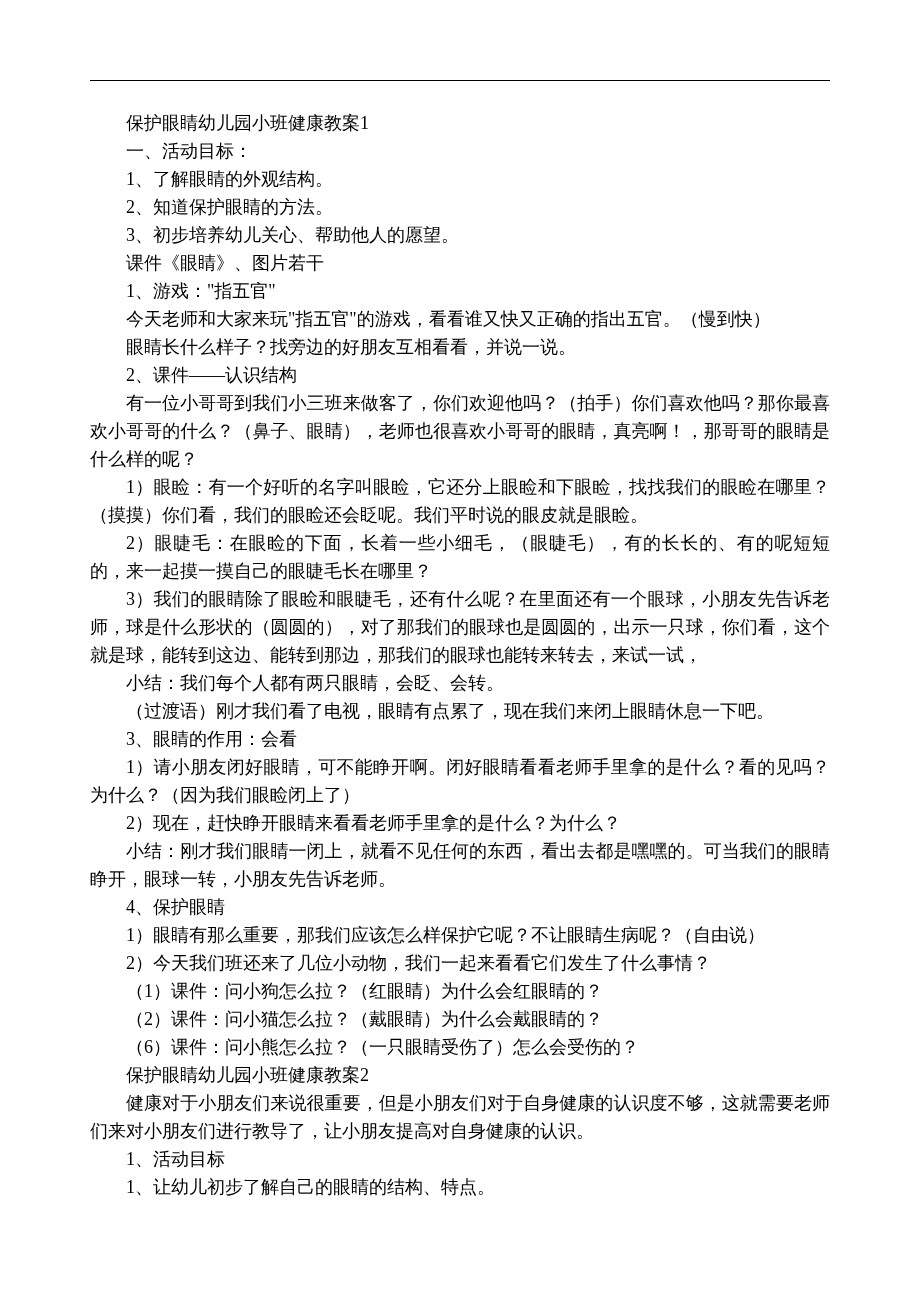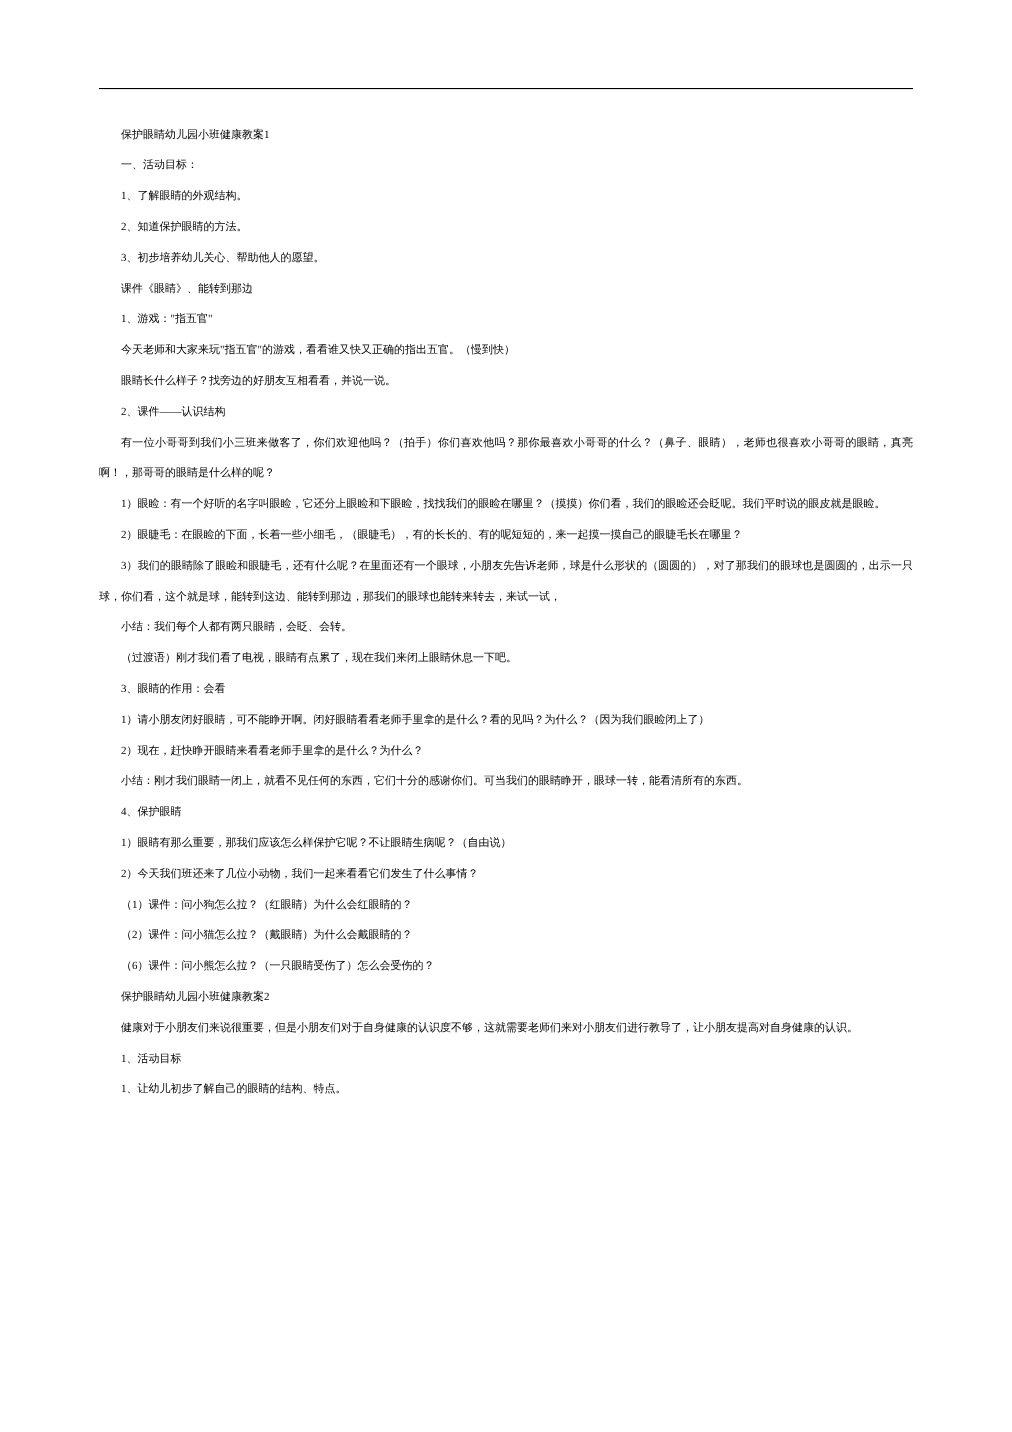--- a/index.html
+++ b/index.html
@@ -10,55 +10,55 @@
     width: 920px;
   }
   .page {
     padding: 80px 90px 60px 90px;
   }
   .divider {
     border-top: 1px solid #000;
     margin-bottom: 28px;
   }
   .line {
-    font-size: 10px;
+    font-size: 18px;
     line-height: 28px;
     color: #000;
     text-align: justify;
   }
   .indent {
     text-indent: 2em;
   }
 </style>
 </head>
 <body>
 
 <div class="page">
   <div class="divider"></div>
   <div id="content">
       <div class="line indent">保护眼睛幼儿园小班健康教案1</div>
       <div class="line indent">一、活动目标：</div>
       <div class="line indent">1、了解眼睛的外观结构。</div>
       <div class="line indent">2、知道保护眼睛的方法。</div>
       <div class="line indent">3、初步培养幼儿关心、帮助他人的愿望。</div>
-      <div class="line indent">课件《眼睛》、能转到那边</div>
+      <div class="line indent">课件《眼睛》、图片若干</div>
       <div class="line indent">1、游戏："指五官"</div>
       <div class="line indent">今天老师和大家来玩"指五官"的游戏，看看谁又快又正确的指出五官。（慢到快）</div>
       <div class="line indent">眼睛长什么样子？找旁边的好朋友互相看看，并说一说。</div>
       <div class="line indent">2、课件——认识结构</div>
       <div class="line indent">有一位小哥哥到我们小三班来做客了，你们欢迎他吗？（拍手）你们喜欢他吗？那你最喜欢小哥哥的什么？（鼻子、眼睛），老师也很喜欢小哥哥的眼睛，真亮啊！，那哥哥的眼睛是什么样的呢？</div>
       <div class="line indent">1）眼睑：有一个好听的名字叫眼睑，它还分上眼睑和下眼睑，找找我们的眼睑在哪里？（摸摸）你们看，我们的眼睑还会眨呢。我们平时说的眼皮就是眼睑。</div>
       <div class="line indent">2）眼睫毛：在眼睑的下面，长着一些小细毛，（眼睫毛），有的长长的、有的呢短短的，来一起摸一摸自己的眼睫毛长在哪里？</div>
       <div class="line indent">3）我们的眼睛除了眼睑和眼睫毛，还有什么呢？在里面还有一个眼球，小朋友先告诉老师，球是什么形状的（圆圆的），对了那我们的眼球也是圆圆的，出示一只球，你们看，这个就是球，能转到这边、能转到那边，那我们的眼球也能转来转去，来试一试，</div>
       <div class="line indent">小结：我们每个人都有两只眼睛，会眨、会转。</div>
       <div class="line indent">（过渡语）刚才我们看了电视，眼睛有点累了，现在我们来闭上眼睛休息一下吧。</div>
       <div class="line indent">3、眼睛的作用：会看</div>
       <div class="line indent">1）请小朋友闭好眼睛，可不能睁开啊。闭好眼睛看看老师手里拿的是什么？看的见吗？为什么？（因为我们眼睑闭上了）</div>
       <div class="line indent">2）现在，赶快睁开眼睛来看看老师手里拿的是什么？为什么？</div>
-      <div class="line indent">小结：刚才我们眼睛一闭上，就看不见任何的东西，它们十分的感谢你们。可当我们的眼睛睁开，眼球一转，能看清所有的东西。</div>
+      <div class="line indent">小结：刚才我们眼睛一闭上，就看不见任何的东西，看出去都是嘿嘿的。可当我们的眼睛睁开，眼球一转，小朋友先告诉老师。</div>
       <div class="line indent">4、保护眼睛</div>
       <div class="line indent">1）眼睛有那么重要，那我们应该怎么样保护它呢？不让眼睛生病呢？（自由说）</div>
       <div class="line indent">2）今天我们班还来了几位小动物，我们一起来看看它们发生了什么事情？</div>
       <div class="line indent">（1）课件：问小狗怎么拉？（红眼睛）为什么会红眼睛的？</div>
       <div class="line indent">（2）课件：问小猫怎么拉？（戴眼睛）为什么会戴眼睛的？</div>
       <div class="line indent">（6）课件：问小熊怎么拉？（一只眼睛受伤了）怎么会受伤的？</div>
       <div class="line indent">保护眼睛幼儿园小班健康教案2</div>
       <div class="line indent">健康对于小朋友们来说很重要，但是小朋友们对于自身健康的认识度不够，这就需要老师们来对小朋友们进行教导了，让小朋友提高对自身健康的认识。</div>
       <div class="line indent">1、活动目标</div>
       <div class="line indent">1、让幼儿初步了解自己的眼睛的结构、特点。</div>

